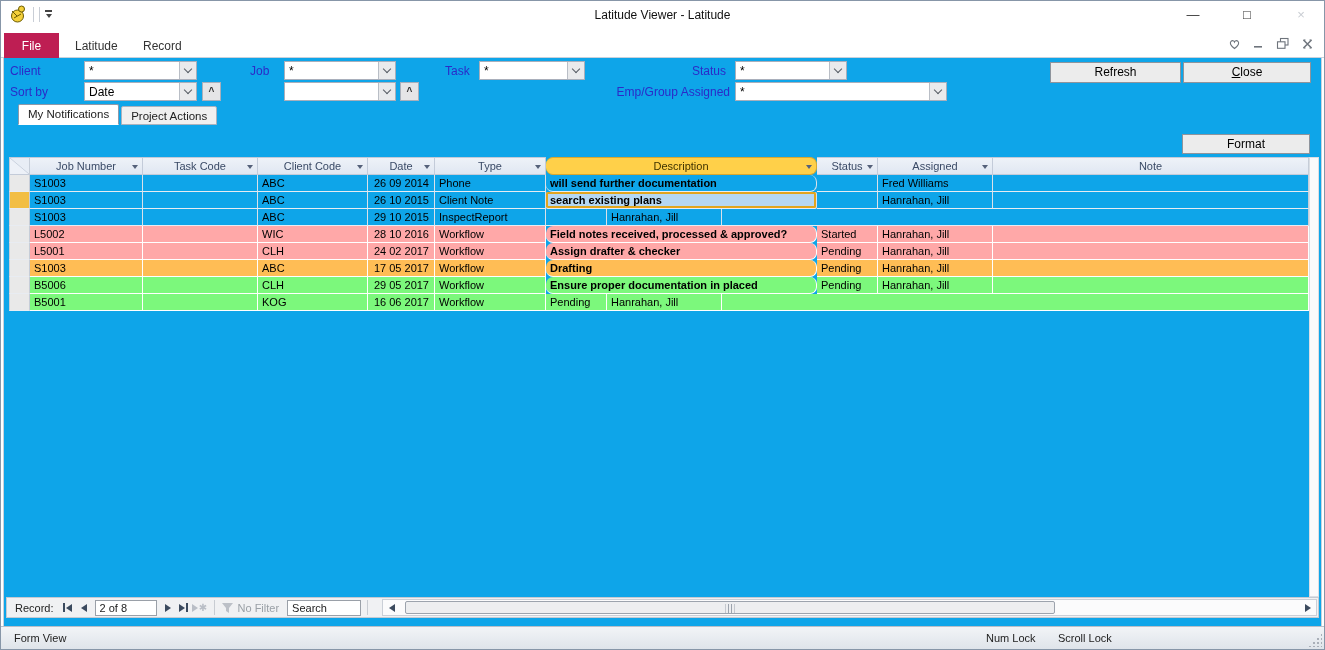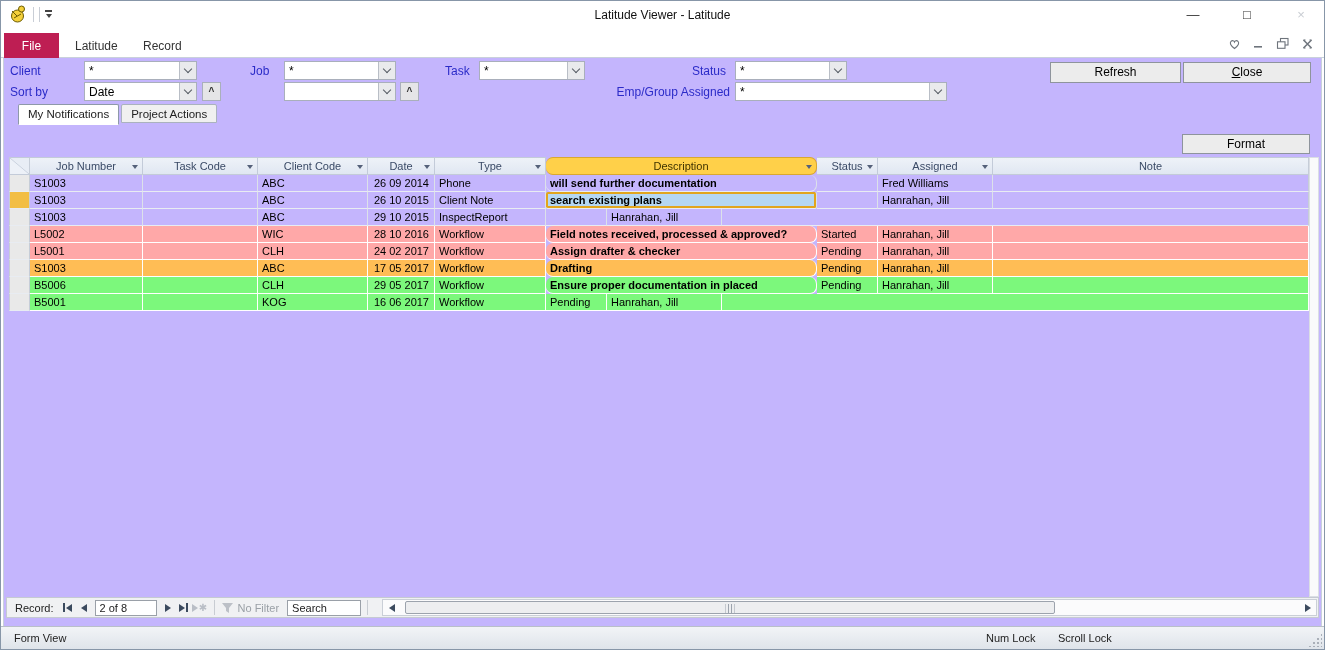--- a/index.html
+++ b/index.html
@@ -20,33 +20,33 @@
   .win-btn.close { color:#C8CCD2; }
 
   
   .tabrow { position:absolute; top:28px; left:0; right:0; height:29px; background:#fff; border-bottom:1px solid #C9D1DB; }
   .file-tab { position:absolute; left:3px; top:4px; width:55px; height:25px; background:#BE1E53; color:#fff; font-size:12px; display:flex; align-items:center; justify-content:center; }
   .ribbon-tab { position:absolute; top:4px; height:25px; display:flex; align-items:center; font-size:12px; color:#333; padding:0 14px; }
   .tab-latitude { left:60px; } .tab-record { left:128px; }
   .mdi-icons { position:absolute; right:10px; top:8px; display:flex; gap:11px; align-items:center; }
 
   
-  .form { position:absolute; top:57px; left:2px; right:2px; bottom:23px; background:#c4b5fd;
+  .form { position:absolute; top:57px; left:2px; right:2px; bottom:23px; background:#0ea5e9;
           border-left:1px solid #C9D1DB; border-right:1px solid #C9D1DB; }
 
   .flabel { position:absolute; font-size:12px; color:#2B2BC8; white-space:nowrap; }
   .combo { position:absolute; height:19px; border:1px solid #A9AFBB; background:#fff; display:flex; }
   .combo-val { flex:1; font-size:12px; padding:2px 0 0 4px; color:#000; white-space:nowrap; overflow:hidden; }
   .combo-btn { width:17px; background:#E9EAEC; border-left:1px solid #B9BEC6; display:flex; align-items:center; justify-content:center; }
   .chev { width:6px; height:6px; border-right:1.5px solid #555B63; border-bottom:1.5px solid #555B63; transform:rotate(45deg); margin-top:-3px; }
   .caret-btn { position:absolute; width:19px; height:19px; background:#E5E5E7; border:1px solid #A9AFBB; font-size:10px; font-weight:bold; color:#333; text-align:center; line-height:17px; }
   .push-btn { position:absolute; height:21px; background:#ECECEC; border:1px solid #8E949C; font-size:12px; color:#000; text-align:center; line-height:19px; }
   .btn-close::first-letter { text-decoration:underline; }
 
-  .doctabs { position:absolute; left:2px; top:46px; height:21px; display:flex; align-items:flex-start;padding-left:12px; }
+  .doctabs { position:absolute; left:2px; top:46px; height:21px; display:flex; align-items:flex-end;padding-left:12px; }
   .dtab { font-size:11.5px; padding:3px 9px 3px; border:1px solid #AAB2BE; background:#F0F0F0; color:#222; border-radius:2px 2px 0 0; margin-right:2px; height:19px; white-space:nowrap; }
   .dtab.active { background:#fff; border-color:#8E99A9; border-bottom:1px solid #fff; height:21px; }
 
   
   .grid { position:absolute; left:5px; top:99px; right:12px; }
   .ghead { display:flex; height:18px; }
   .gh { background:linear-gradient(#EEF2F8,#E0E7F2); border:1px solid #C3CBD9; border-left:none; font-size:11px; color:#3A4A66; display:flex; align-items:center; justify-content:center; position:relative; }
   .gh.c-sel { border-left:1px solid #C3CBD9;
       background:linear-gradient(to top right,#EDF1F8 47%,#C9D1DE 50%,#E8EDF5 53%); }
   .gh.gold { background:#FFD049; border-color:#D9A830; color:#3E3200; }

